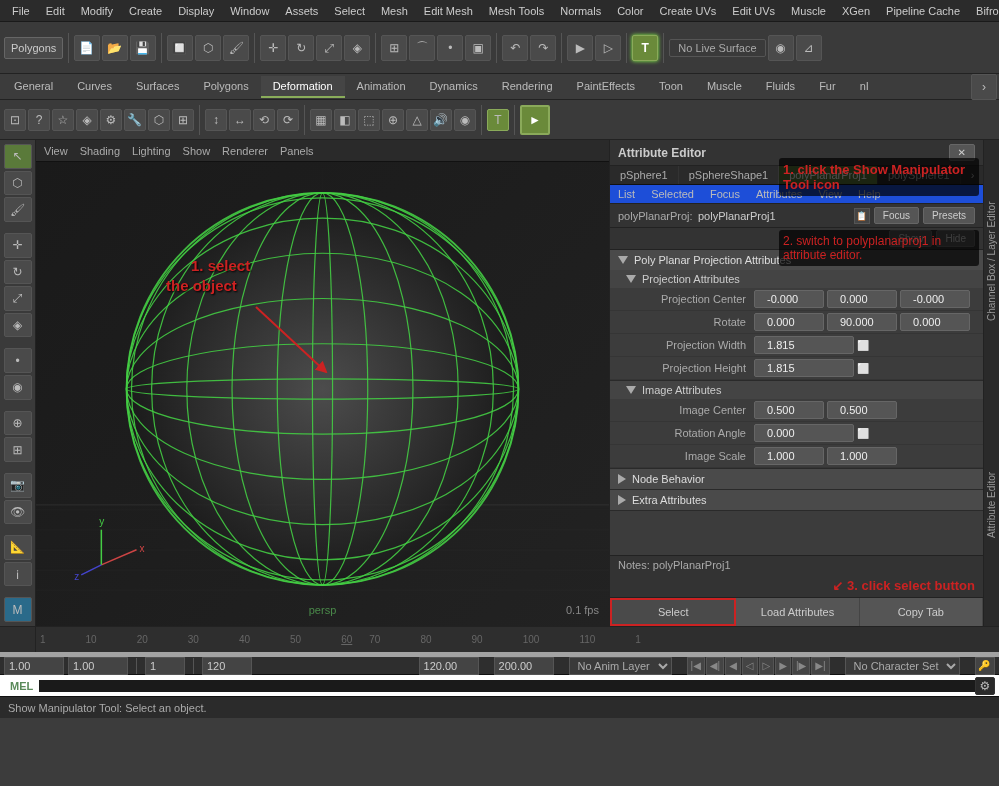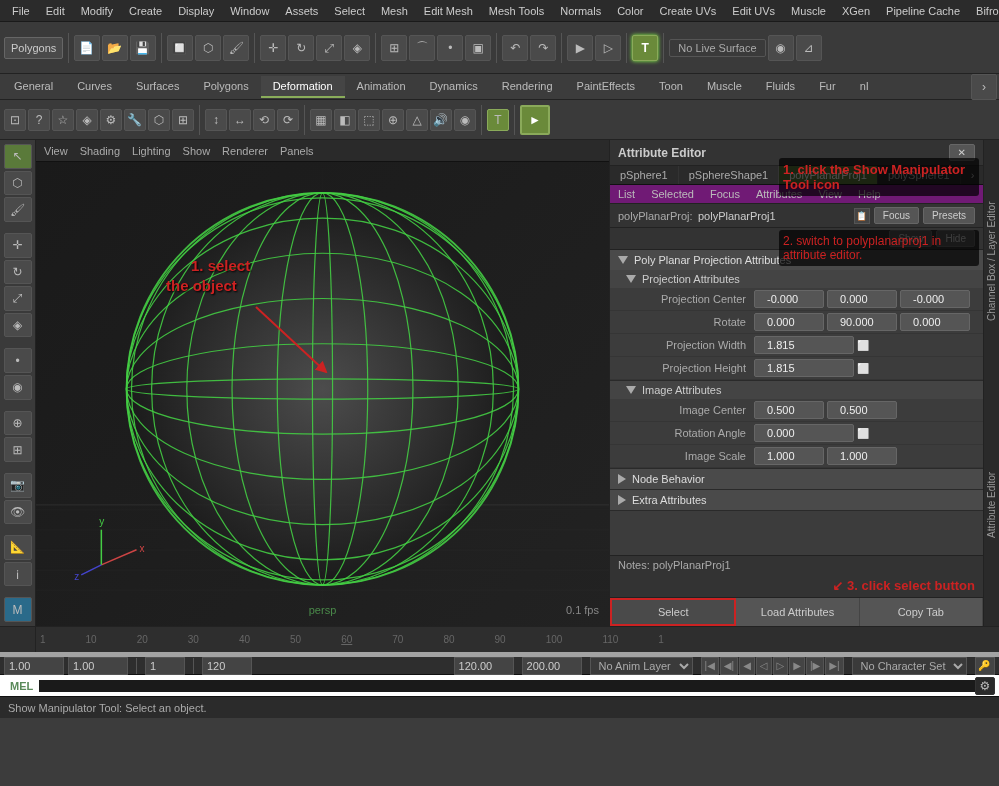--- a/index.html
+++ b/index.html
@@ -42,21 +42,21 @@
     
     .attr-editor-header { background: #333; padding: 4px 8px; display: flex; align-items: center; justify-content: space-between; border-bottom: 1px solid #222; }
     .attr-editor-title { font-size: 12px; color: #ccc; font-weight: bold; }
 
     
     .node-tabs { display: flex; background: #2a2a2a; border-bottom: 1px solid #111; overflow: hidden; }
     .node-tab { padding: 3px 10px; font-size: 11px; color: #aaa; cursor: pointer; border-right: 1px solid #333; white-space: nowrap; }
     .node-tab.active { background: #5a7a3a; color: #fff; }
 
     
-    .attr-menu { display: flex; gap: 16px; padding: 3px 8px; background: #701a75; border-bottom: 1px solid #222; }
+    .attr-menu { display: flex; gap: 16px; padding: 3px 8px; background: #1d4ed8; border-bottom: 1px solid #222; }
     .attr-menu-item { font-size: 11px; color: #bbb; cursor: pointer; }
     .attr-node-name { font-size: 11px; color: #aaa; flex: 1; }
     .attr-node-value { font-size: 11px; color: #ccc; flex: 2; }
     .small-btn { background: #555; border: 1px solid #666; padding: 2px 8px; font-size: 10px; color: #ccc; cursor: pointer; border-radius: 2px; }
 
     
     .attr-content { flex: 1; overflow-y: auto; background: #3c3c3c; }
     .attr-section { border-bottom: 1px solid #2a2a2a; }
     .attr-section-header { background: #4a4a4a; padding: 4px 8px; font-size: 11px; color: #ddd; cursor: pointer; display: flex; align-items: center; gap: 6px; }
     .attr-subsection-header { background: #444; padding: 3px 16px; font-size: 11px; color: #ccc; cursor: pointer; display: flex; align-items: center; gap: 6px; }
@@ -496,40 +496,40 @@
 
 <div class="timeline">
   <div style="width:36px;border-right:1px solid #222;height:100%;background:#2e2e2e;"></div>
   <div class="timeline-numbers">
     <span class="timeline-num" style="margin-right:40px;">1</span>
     <span class="timeline-num" style="margin-right:40px;">10</span>
     <span class="timeline-num" style="margin-right:40px;">20</span>
     <span class="timeline-num" style="margin-right:40px;">30</span>
     <span class="timeline-num" style="margin-right:40px;">40</span>
     <span class="timeline-num" style="margin-right:40px;">50</span>
-    <span class="timeline-num" style="margin-right:40px;text-decoration:underline;">60</span>
+    <span class="timeline-num" style="margin-right:17px;text-decoration:underline;">60</span>
     <span class="timeline-num" style="margin-right:40px;">70</span>
     <span class="timeline-num" style="margin-right:40px;">80</span>
     <span class="timeline-num" style="margin-right:40px;">90</span>
     <span class="timeline-num" style="margin-right:40px;">100</span>
     <span class="timeline-num" style="margin-right:40px;">110</span>
     <span class="timeline-num">1</span>
   </div>
 </div>
 
 <div class="status-bar">
   <input class="status-input" value="1.00" style="">
   <input class="status-input" value="1.00" style="">
   <div class="status-separator"></div>
   <input class="status-input" value="1" style="width: 40px;">
   <div class="status-separator"></div>
   <input class="status-input" value="120" style="width: 50px;">
   <div style="flex:1;"></div>
 
-  <div style="display:flex;align-items:center;gap:8px;justify-content:space-between;">
+  <div style="display:flex;align-items:center;gap:15px;justify-content:space-between;">
     <input class="status-input" value="120.00" style="width: 60px;">
     <input class="status-input" value="200.00" style="width: 60px;">
     <select class="status-dropdown">
       <option>No Anim Layer</option>
     </select>
     <div style="display:flex;gap:1px;">
       <button class="status-btn">|◀</button>
       <button class="status-btn">◀|</button>
       <button class="status-btn">◀</button>
       <button class="status-btn">◁</button>

